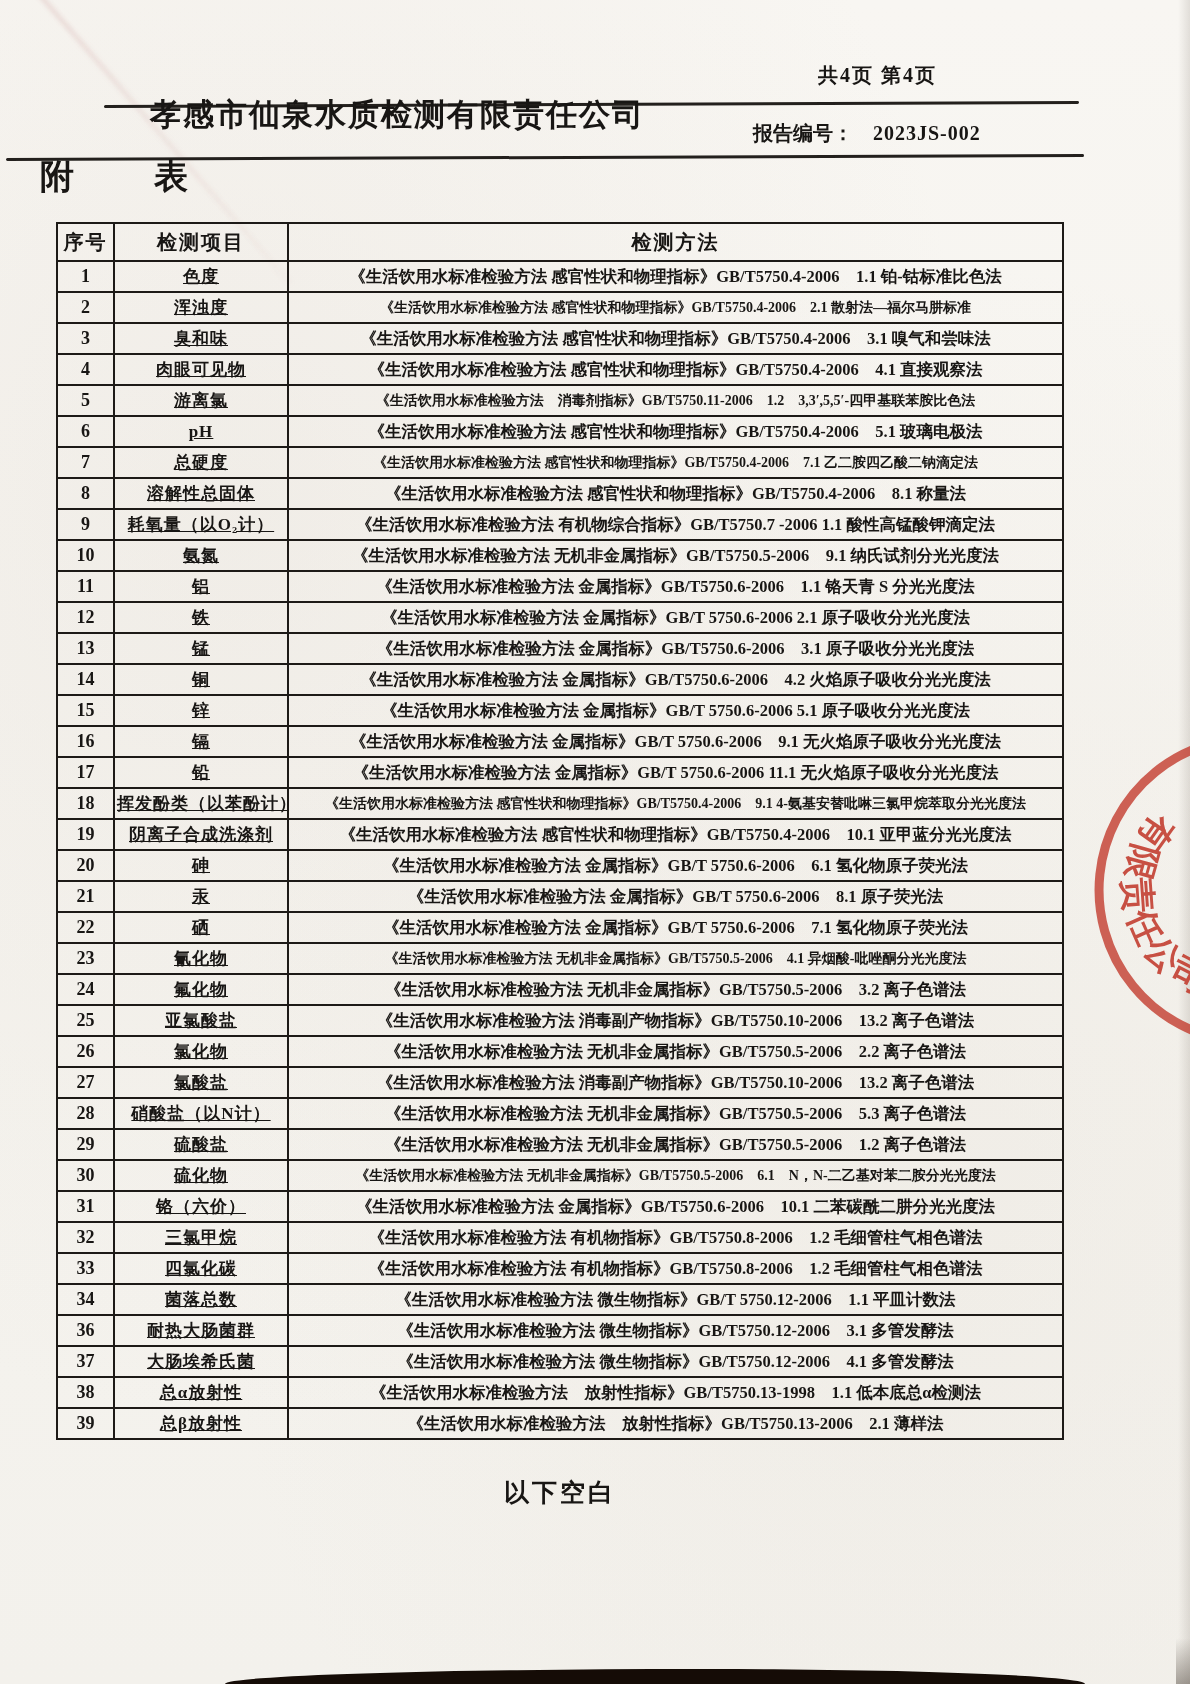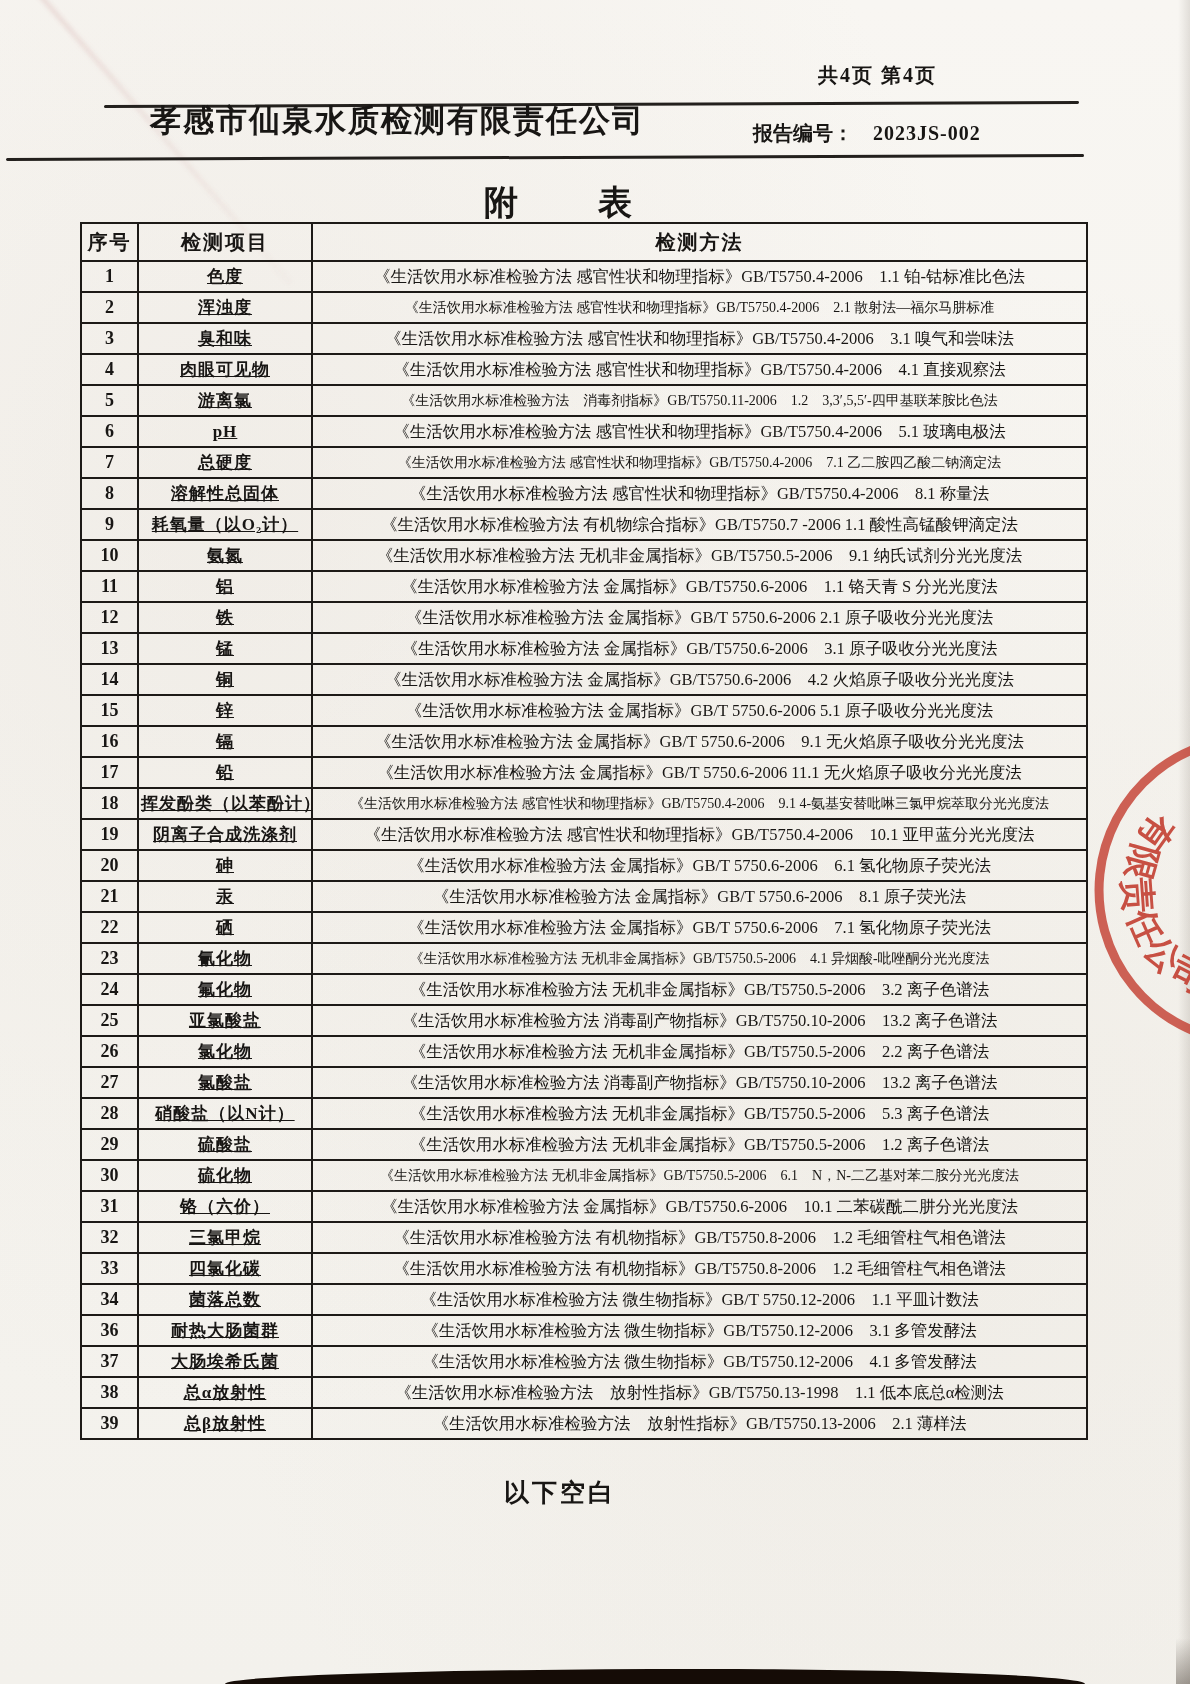--- a/index.html
+++ b/index.html
@@ -28,55 +28,55 @@
   }
   .page-info{
     position:absolute;top:62px;right:253px;
     font-size:20px;font-weight:700;letter-spacing:2px;margin-left:16px;
   }
   .rule-1{
     position:absolute;top:103px;left:104px;width:975px;height:3px;
     background:#23201d;border-radius:2px;transform:rotate(-.25deg);
   }
   .company-name{
-    position:absolute;top:100px;left:150px;
+    position:absolute;top:94px;left:150px;
     font-size:31px;font-weight:700;letter-spacing:2px;
     font-family:"Liberation Sans","DejaVu Sans",sans-serif;
   }
   .report-no{
     position:absolute;top:120px;left:753px;
     font-size:20px;font-weight:700;
   }
   .report-no .val{margin-left:20px;letter-spacing:1px;margin-top:44px;}
   .rule-2{
     position:absolute;top:156px;left:6px;width:1078px;height:3px;
     background:#23201d;border-radius:2px;transform:rotate(-.2deg);
   }
   .doc-title{
-    position:absolute;top:180px;left:40px;width:1040px;
-    text-align:center;font-size:34px;font-weight:700;letter-spacing:4px;
+    position:absolute;top:154px;left:40px;width:1040px;
+    font-size:34px;font-weight:700;letter-spacing:4px;
   }
   table.report{
-    position:absolute;top:222px;left:80px;width:1008px;
+    position:absolute;top:222px;left:56px;width:1008px;
     border-collapse:collapse;table-layout:fixed;
   }
   table.report col.c-no{width:57px;}
   table.report col.c-item{width:174px;}
   table.report th,table.report td{
     border:2px solid #1d1a17;
     text-align:center;vertical-align:middle;
     padding:0 2px;overflow:hidden;white-space:nowrap;
   }
   table.report th{
     height:36px;font-size:20px;font-weight:700;letter-spacing:2px;
   }
   table.report td{height:29px;}
   td.col-no{font-size:18px;font-weight:700;}
   td.col-item{font-size:17px;font-weight:700;letter-spacing:1px;text-decoration:underline;}
-  td.col-method{font-size:16.5px;font-weight:400;}
+  td.col-method{font-size:16.5px;font-weight:700;}
   td.col-method.small{font-size:14px;}
   .footer-note{
     position:absolute;top:1476px;left:40px;width:1040px;
     text-align:center;font-size:25px;font-weight:700;letter-spacing:3px;
   }
   .stamp{
     position:absolute;left:1040px;top:700px;width:420px;height:400px;
     opacity:.88;transform:rotate(6deg);
   }
   .bottom-shadow{

